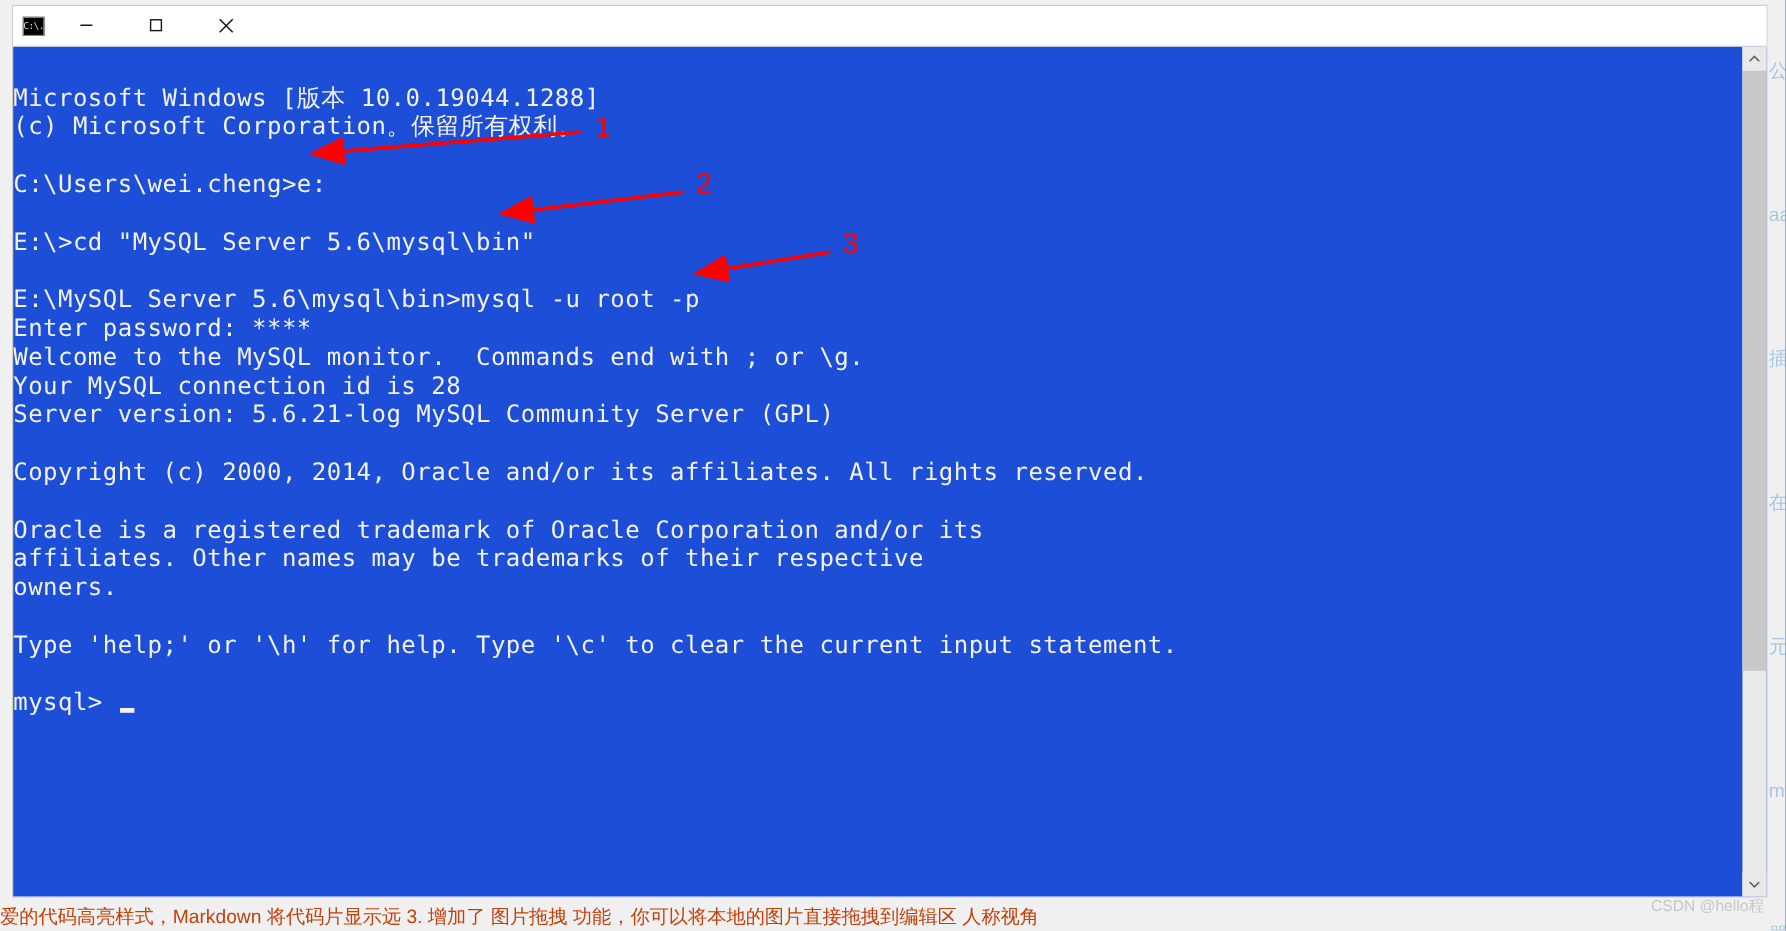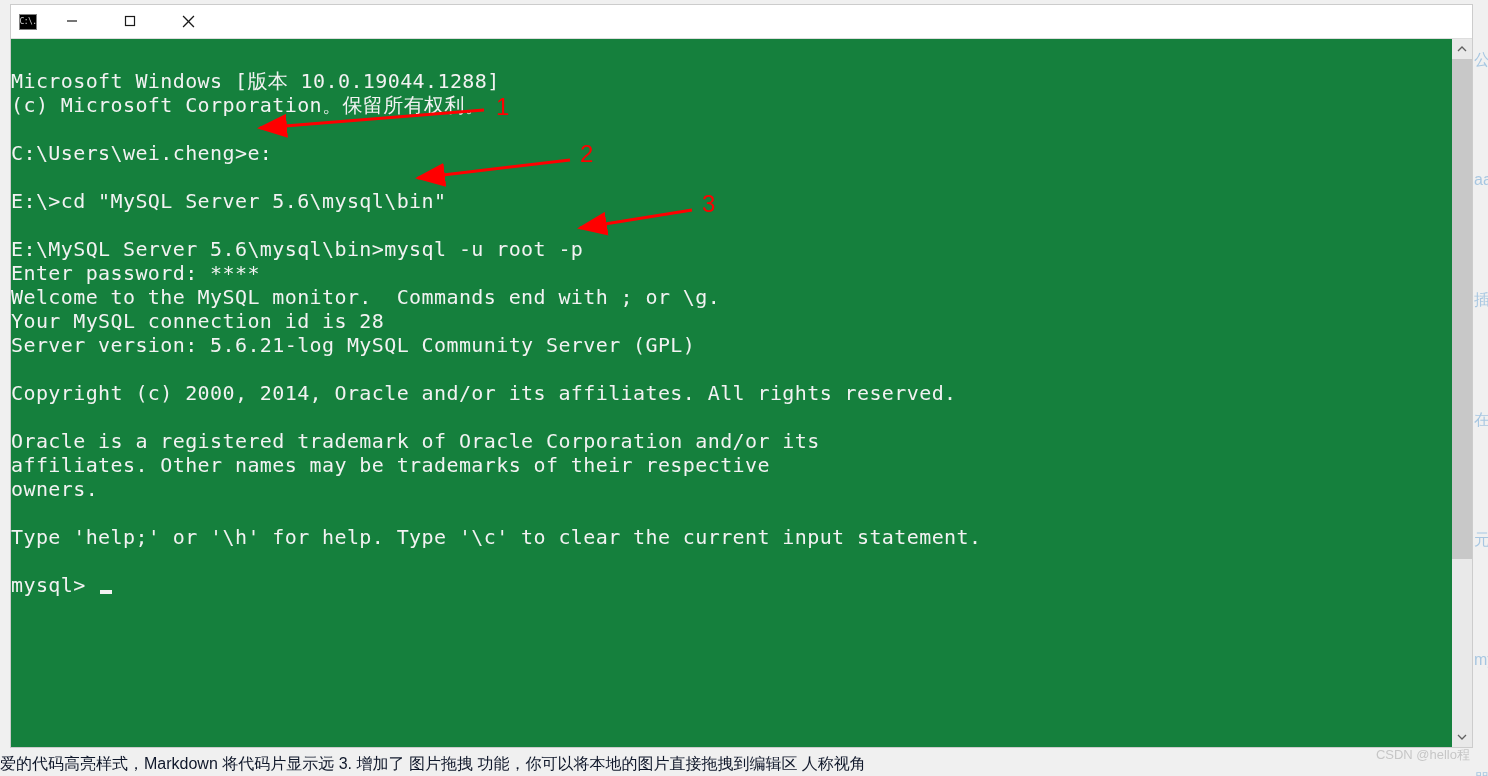--- a/index.html
+++ b/index.html
@@ -63,21 +63,21 @@
       color: #333;
       background: transparent;
       border: none;
       font-size: 13px;
     }
     .window-btn svg { stroke: #1a1a1a; fill: none; }
     .window-btn.close svg { stroke: #1a1a1a; }
     .terminal-area {
       flex: 1;
       display: flex;
-      background: #15803d;
+      background: #1d4ed8;
       position: relative;
     }
     .terminal-content {
       flex: 1;
       padding: 6px 0 0 0;
       color: #f2f2f2;
       font-family: "NSimSun", "SimSun", "Consolas", monospace;
       font-size: 20px;
       line-height: 24px;
       letter-spacing: 0.4px;
@@ -142,21 +142,21 @@
       font-size: 13px;
       font-family: "Microsoft YaHei", sans-serif;
       opacity: 0.75;
       text-align: center;
     }
     .bg-text {
       position: absolute;
       top: 754px;
       left: 0;
       width: 100%;
-      color: #0f172a;
+      color: #c2410c;
       font-size: 16px;
       white-space: nowrap;
       overflow: hidden;
     }
     .fading-edge {
       position: absolute;
       top: 0;
       right: 0;
       height: 776px;
       width: 14px;

